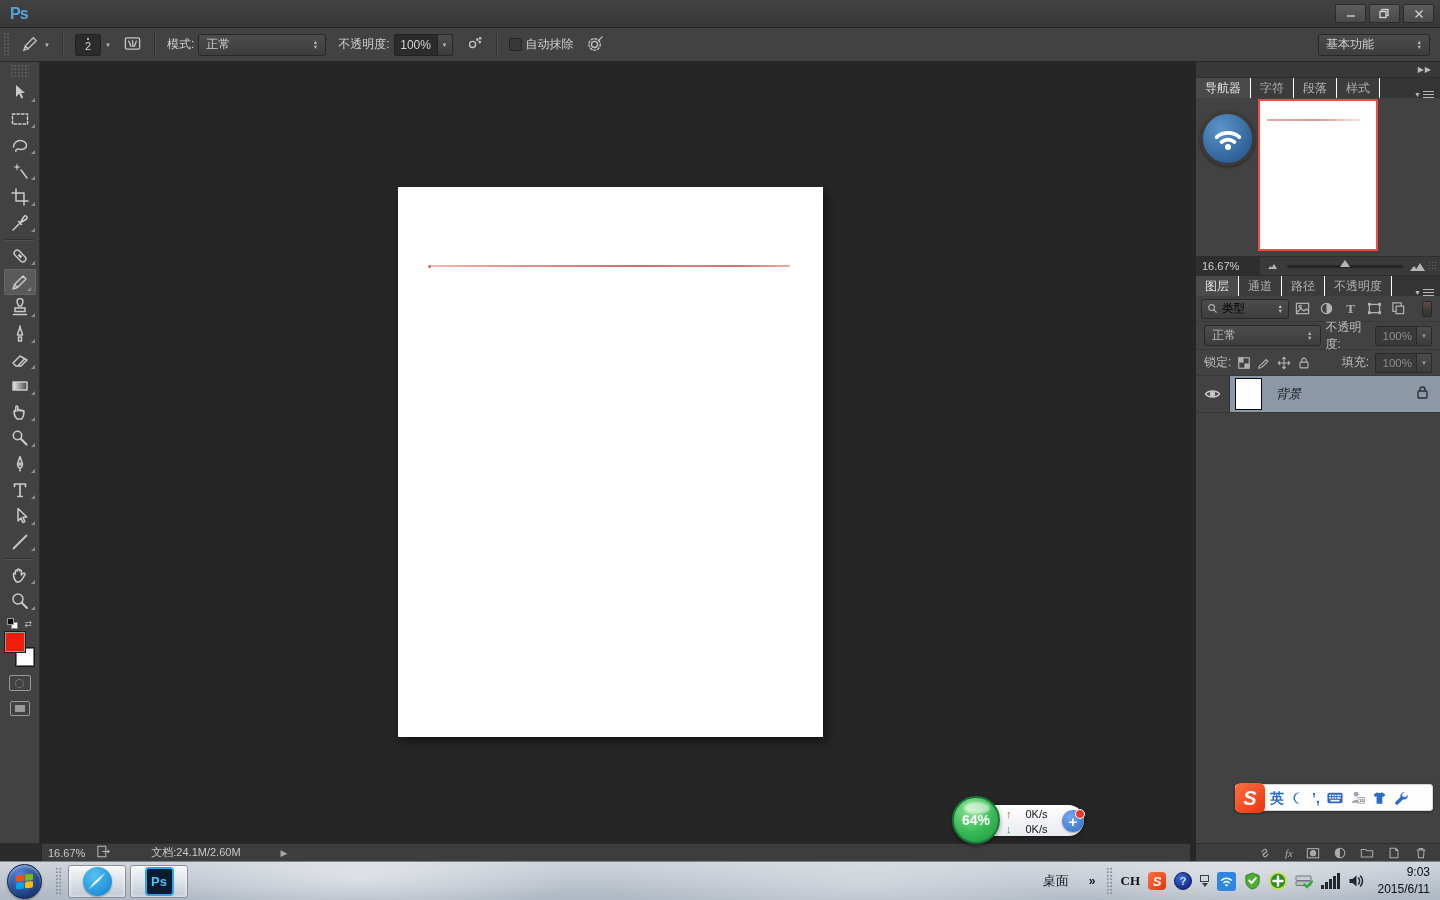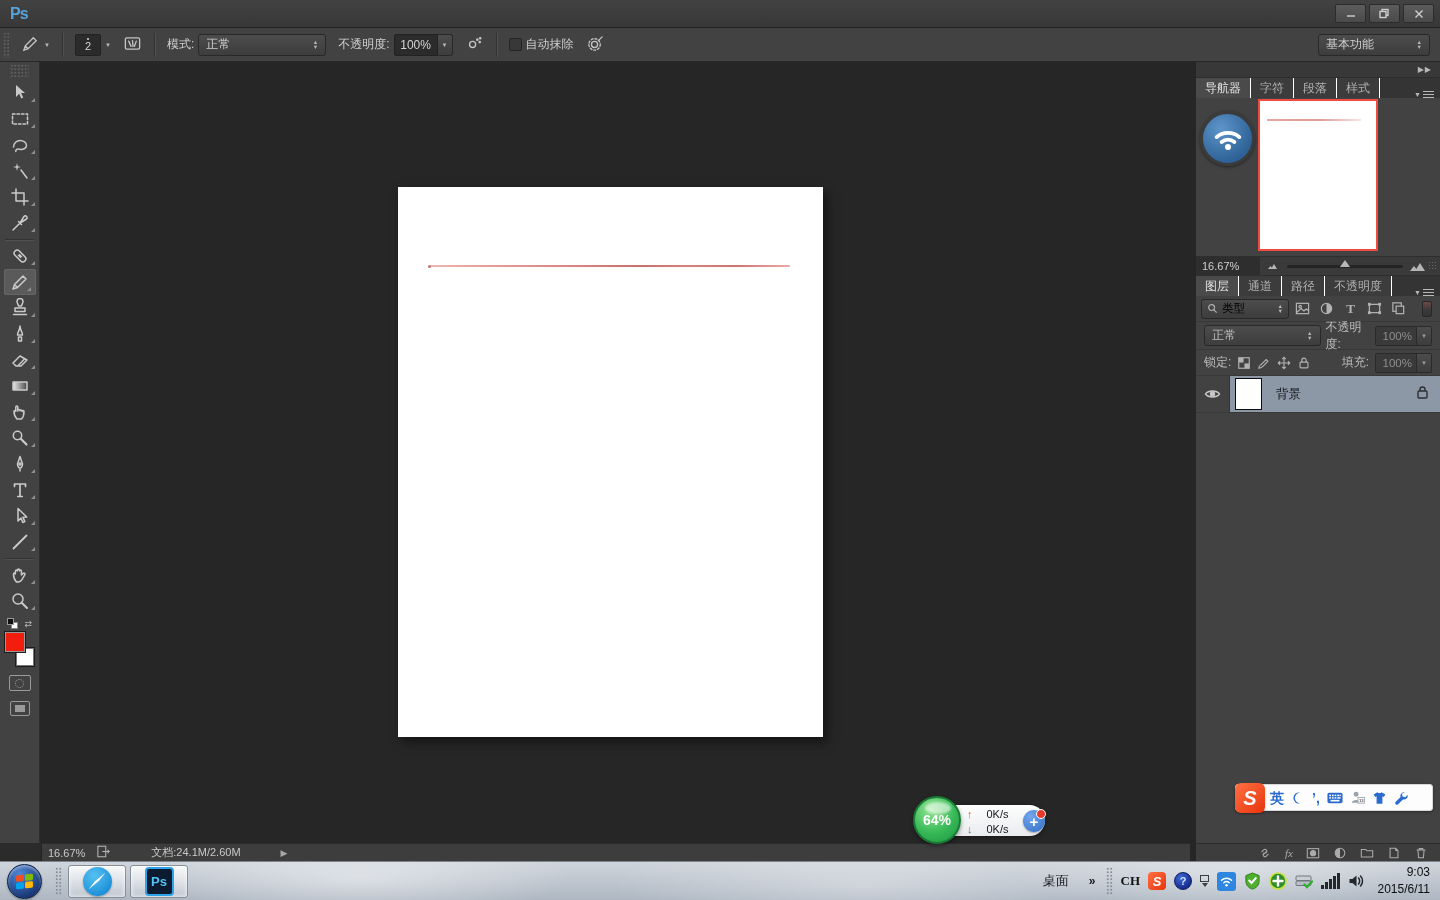--- a/index.html
+++ b/index.html
@@ -160,21 +160,21 @@
   .lock-row { height:26px; display:flex; align-items:center; gap:6px; padding:0 8px;
     background:#424242; border-bottom:1px solid #383838; font-size:12px; color:#bdbdbd; }
   .lkicon svg { width:14px; height:14px; stroke:#b2b2b2; fill:none; stroke-width:1.3; display:block; }
   .lock-row .fill-lbl { margin-left:auto; }
 
   .layer-row { height:37px; display:flex; align-items:stretch; background:#424242; border-bottom:1px solid #383838; }
   .eye-cell { width:34px; border-right:1px solid #333; display:flex; align-items:center; justify-content:center; }
   .eye-cell svg { width:17px; height:14px; stroke:#c9c9c9; fill:none; stroke-width:1.3; }
   .layer-sel { flex:1; background:#8d98a6; display:flex; align-items:center; }
   .layer-thumb { width:27px; height:32px; background:#fff; border:1px solid #0d0d0d; margin-left:5px; }
-  .layer-name { margin-left:14px; color:#15171b; font-size:12.5px; }
+  .layer-name { margin-left:14px; font-style:italic; color:#15171b; font-size:12.5px; }
   .layer-lock { margin-left:auto; margin-right:11px; }
   .layer-lock svg { width:13px; height:14px; stroke:#2c2f35; fill:none; stroke-width:1.4; }
 
   .layers-empty { flex:1; background:#424242; }
 
   .panel-bottombar { height:18px; background:#3d3d3d; border-top:1px solid #2c2c2c;
     display:flex; align-items:center; justify-content:flex-end; gap:13px; padding-right:12px; }
   .pbicon svg { width:14px; height:14px; stroke:#ababab; fill:none; stroke-width:1.2; display:block; }
   .pbicon.fx { color:#ababab; font-size:11px; font-style:italic; font-family:"Liberation Serif",serif; }
 
@@ -182,21 +182,21 @@
   #sogou-bar { position:absolute; left:45px; top:722px; width:198px; height:27px; background:#fdfdfd;
     border:1px solid #d8d8d8; border-radius:3px; box-shadow:0 1px 3px rgba(0,0,0,.35);
     display:flex; align-items:center; gap:7px; padding-left:34px; z-index:5; }
   #sogou-logo { position:absolute; left:-1px; top:-2px; width:30px; height:30px; border-radius:6px;
     background:linear-gradient(135deg,#ff7043,#e8340c); display:flex; align-items:center; justify-content:center;
     color:#fff; font-weight:bold; font-size:20px; font-style:italic; box-shadow:0 1px 2px rgba(0,0,0,.3); }
   .sg-item { color:#2b6bd0; font-size:14px; font-weight:bold; line-height:1; }
   .sg-item svg { display:block; }
 
   
-  #speed-widget { position:absolute; left:913px; top:796px; width:132px; height:50px; z-index:20; }
+  #speed-widget { position:absolute; left:952px; top:796px; width:132px; height:50px; z-index:20; }
   #speed-pill { position:absolute; left:26px; top:9px; width:106px; height:31px; background:linear-gradient(#fefefe,#e9ebef);
     border-radius:16px; box-shadow:0 1px 4px rgba(0,0,0,.45); }
   #speed-ball { position:absolute; left:0; top:0; width:48px; height:48px; border-radius:50%;
     background:radial-gradient(circle at 38% 26%,#95e695,#37b957 55%,#1d9240);
     border:2px solid #187a33; box-shadow:0 2px 4px rgba(0,0,0,.4);
     display:flex; align-items:center; justify-content:center; color:#fff; font-weight:bold; font-size:14px; }
   #speed-ball::before { content:""; position:absolute; left:10px; top:4px; width:26px; height:12px;
     background:rgba(255,255,255,.55); border-radius:50%; filter:blur(1px); }
   .sw-rows { position:absolute; left:54px; top:11px; display:flex; flex-direction:column; gap:2px; font-size:11px; }
   .sw-row { display:flex; align-items:center; gap:6px; height:13px; }

